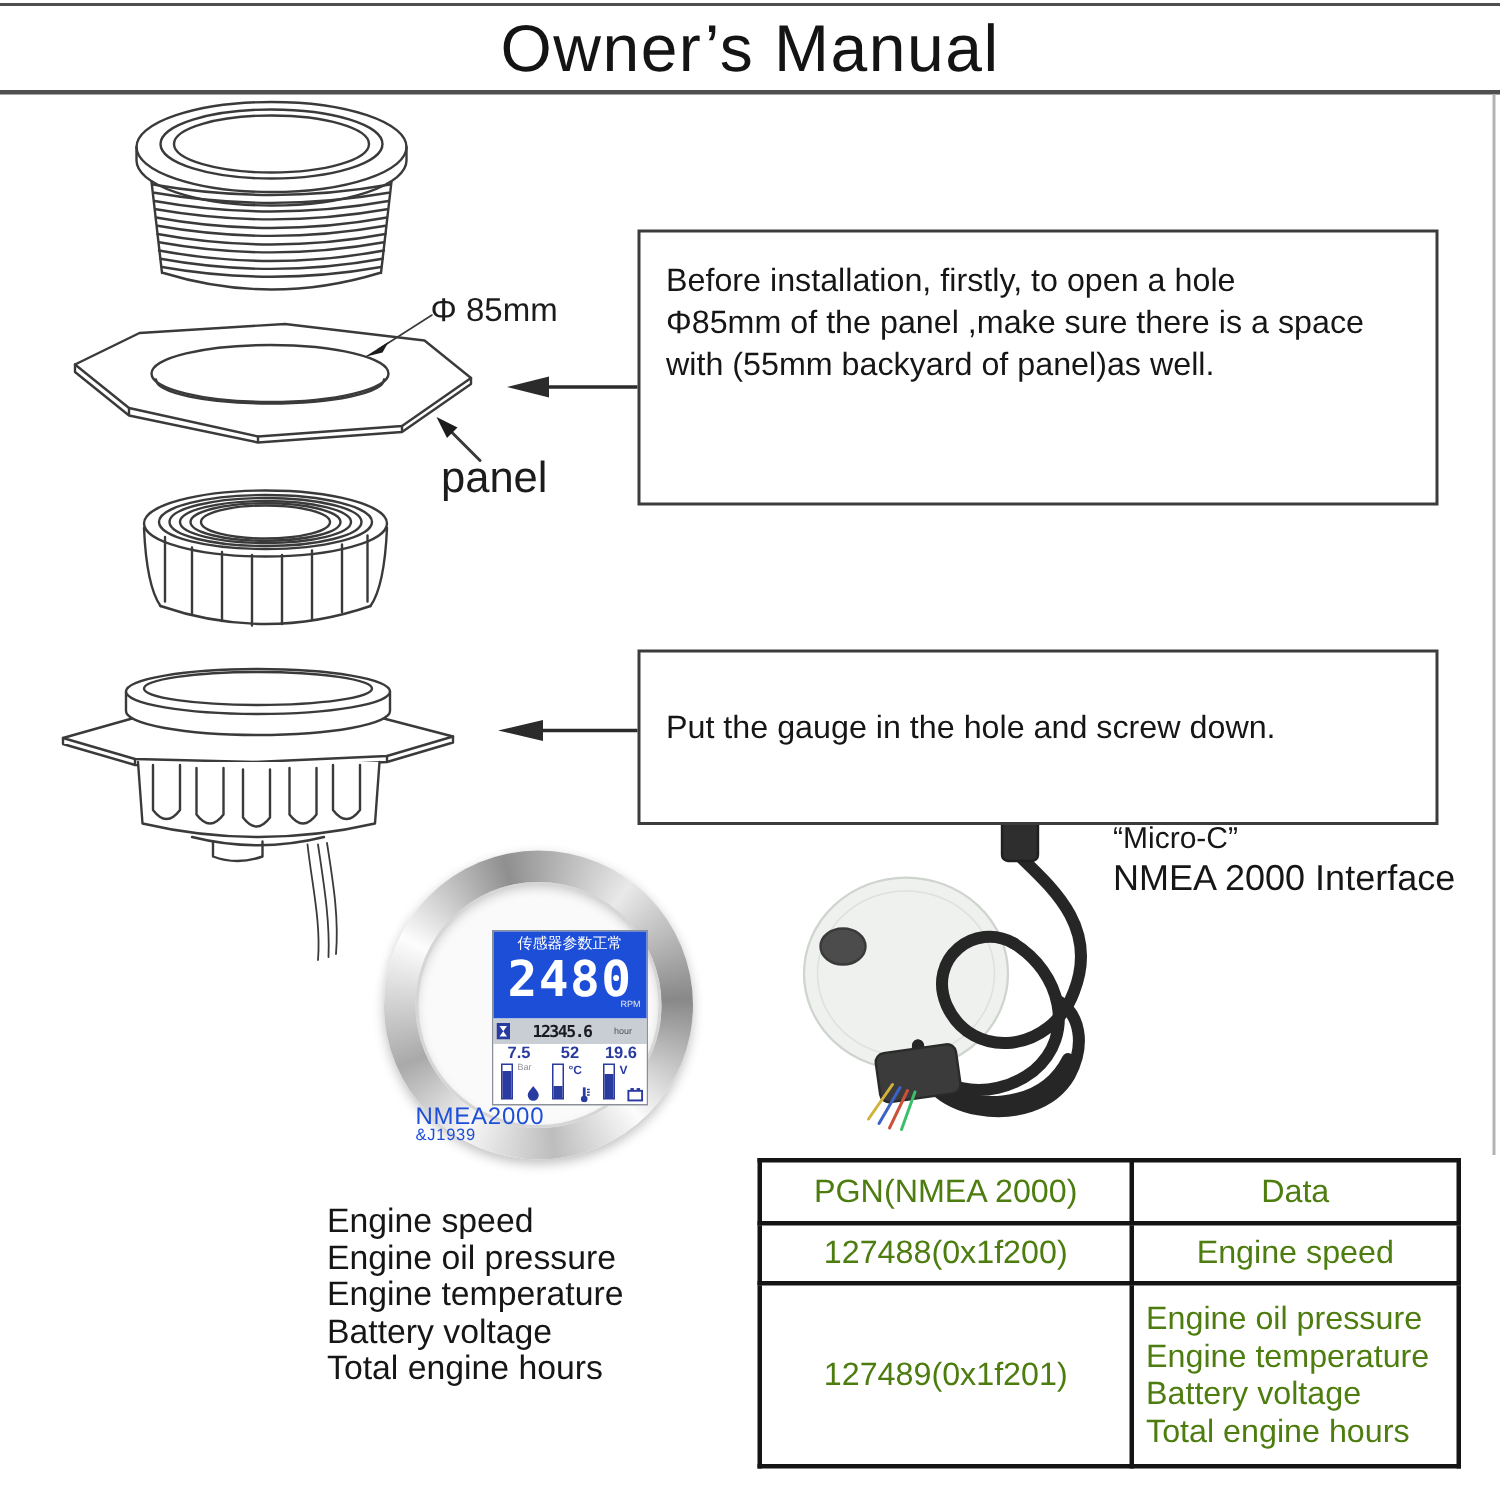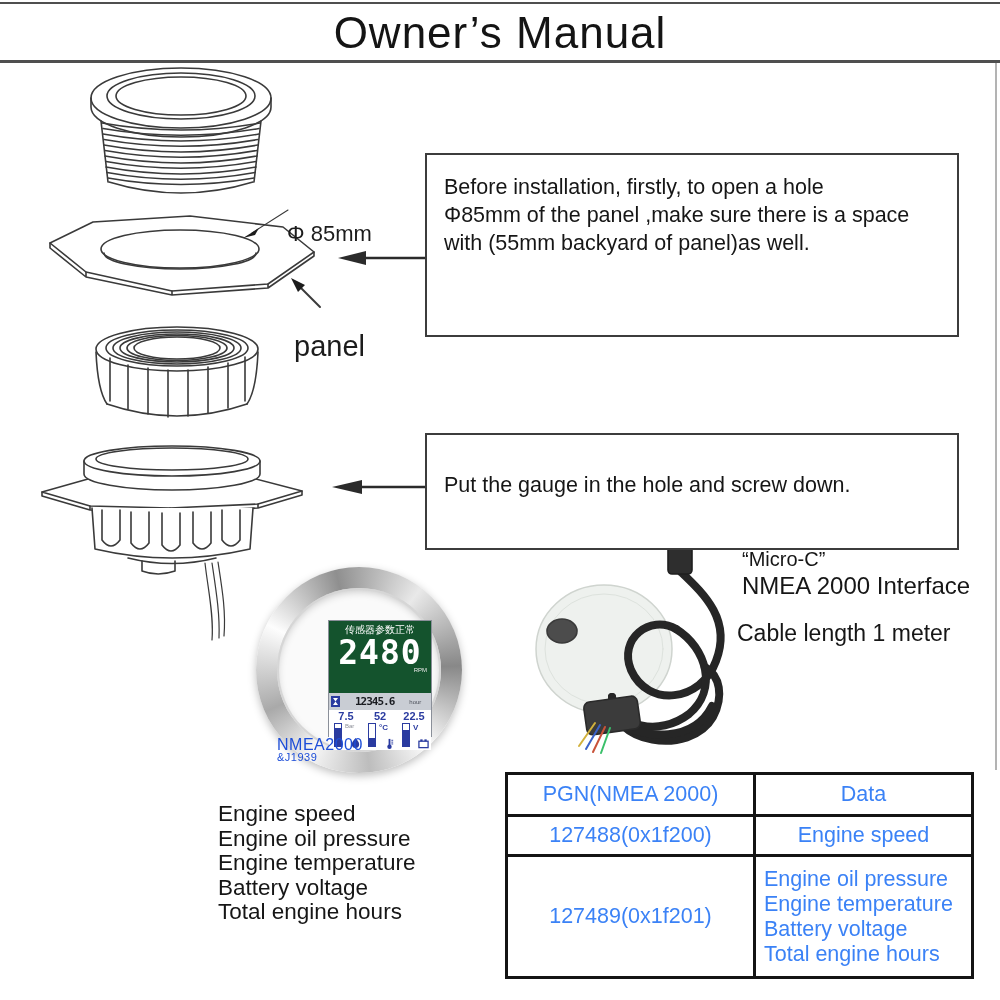--- a/index.html
+++ b/index.html
@@ -8,21 +8,21 @@
   
   .rule{position:absolute;left:0;width:1000px;background:#4f4f4f;}
   #page-title{position:absolute;top:8px;left:0;width:1000px;text-align:center;
               font-size:44px;letter-spacing:1px;color:#141414;}
   #right-edge{position:absolute;left:995px;top:63px;width:2px;height:707px;background:#b3b3b3;}
   
   #diagram-svg{position:absolute;left:0;top:0;}
   #diagram-svg path, #diagram-svg ellipse, #diagram-svg polygon, #diagram-svg line
       {vector-effect:non-scaling-stroke;}
   
-  .callout{position:absolute;color:#1c1c1c;white-space:nowrap;margin-top:27px;}
+  .callout{position:absolute;color:#1c1c1c;white-space:nowrap;}
   #hole-label{left:287px;top:194px;font-size:22px;}
   #panel-label{left:294px;top:303px;font-size:29px;}
   
   .note-box{position:absolute;left:425px;width:498px;border:2px solid #3c3c3c;background:#fff;
             padding:18px 15px 0 17px;font-size:21.5px;line-height:28px;color:#161616;}
   #note-box-1{top:153px;height:162px;}
   #note-box-2{top:433px;height:77px;padding-top:36px;}
   
   .iface-text{position:absolute;color:#161616;}
   #micro-c-label{left:742px;top:548px;font-size:20px;}
@@ -30,21 +30,21 @@
   #cable-label{left:737px;top:620px;font-size:23px;}
   
   #gauge-front{position:absolute;left:256px;top:567px;width:206px;height:206px;border-radius:50%;
       background:conic-gradient(from 210deg,#f7f7f7,#a9a9a9 10%,#fdfdfd 24%,#8f8f8f 38%,
                  #e9e9e9 52%,#888 66%,#fcfcfc 80%,#bdbdbd 90%,#f7f7f7);
       box-shadow:0 3px 8px rgba(0,0,0,.25);}
   #gauge-face{position:absolute;inset:21px;border-radius:50%;background:#fafafa;
       box-shadow:inset 0 0 0 2px #d6d6d6, inset 0 3px 8px rgba(0,0,0,.22);}
   #lcd{position:absolute;left:51px;top:32px;width:104px;height:117px;background:#fff;
       border:1px solid #8a8f99;box-sizing:border-box;}
-  #lcd-top{height:72px;background:#14532d;color:#fff;overflow:hidden;}
+  #lcd-top{height:58px;background:#1d4ed8;color:#fff;overflow:hidden;}
   #lcd-status{font-size:10px;line-height:13px;text-align:center;letter-spacing:0px;
       padding-top:2px;white-space:nowrap;}
   #lcd-rpm-value{font-family:"DejaVu Sans Mono",monospace;font-weight:bold;font-size:33px;
       line-height:33px;text-align:center;letter-spacing:1px;}
   #lcd-rpm-unit{font-size:6px;line-height:6px;text-align:right;padding-right:4px;margin-top:-2px;color:#e8e8e8;}
   #lcd-hours{height:17px;background:#c9cdd4;display:flex;align-items:center;gap:15px;padding:0 2px;box-sizing:border-box;}
   #lcd-hours-value{font-family:"DejaVu Sans Mono",monospace;font-weight:bold;font-size:11px;color:#191b20;letter-spacing:-1px;}
   #lcd-hours-unit{font-size:6px;color:#4c505a;}
   #lcd-bars{height:40px;background:#fff;display:flex;}
   .lcd-ch{flex:1;position:relative;}
@@ -57,21 +57,21 @@
   #gauge-proto{position:absolute;left:0;top:150px;width:100%;
       font-weight:normal;color:#1d4ed8;font-size:16px;line-height:13px;letter-spacing:.5px;}
   #gauge-proto .p2{font-size:11px;}
   
   #features{position:absolute;left:218px;top:802px;}
   #features-heading{font-size:37px;color:#181818;margin-bottom:6px;}
   .feature-item{font-size:22.5px;line-height:24.5px;color:#161616;white-space:nowrap;}
   
   #pgn-table{position:absolute;left:505px;top:772px;border-collapse:collapse;table-layout:fixed;}
   #pgn-table td,#pgn-table th{border:3px solid #141414;font-weight:normal;font-size:21.5px;
-      color:#3b82f6;background:#fff;padding:0;}
+      color:#4d7c0f;background:#fff;padding:0;}
   .cell-center{text-align:center;vertical-align:middle;}
   .cell-lines{text-align:left;vertical-align:middle;padding-left:8px !important;line-height:25px;}
   .col-pgn{width:245px;} .col-data{width:215px;}
   .row-head{height:42px;} .row-1{height:40px;} .row-2{height:122px;}
 </style>
 </head>
 <body>
 
 <div id="page">
 
@@ -184,21 +184,20 @@
     <div>Before installation, firstly, to open a hole</div>
     <div>Φ85mm of the panel ,make sure there is a space</div>
     <div>with (55mm backyard of panel)as well.</div>
   </div>
   <div class="note-box" id="note-box-2">
     <div>Put the gauge in the hole and screw down.</div>
   </div>
 
   <div class="iface-text" id="micro-c-label">“Micro-C”</div>
   <div class="iface-text" id="nmea-if-label">NMEA 2000 Interface</div>
-  <div class="iface-text" id="cable-label">Cable length 1 meter</div>
 
   <div id="gauge-front">
     <div id="gauge-face">
       <div id="lcd">
         <div id="lcd-top">
           <div id="lcd-status">传感器参数正常</div>
           <div id="lcd-rpm-value">2480</div>
           <div id="lcd-rpm-unit">RPM</div>
         </div>
         <div id="lcd-hours">
@@ -226,21 +225,21 @@
               <div class="ch-fill" style="height: 38%;"></div>
             </div>
             <div class="ch-unit">°C</div>
             <svg class="ch-icon" viewBox="0 0 12 12">
               <rect x="5" y="1" width="2" height="7" fill="#2a3ba0"></rect>
               <circle cx="6" cy="9.5" r="2.4" fill="#2a3ba0"></circle>
               <path d="M8,2.5 h2 M8,4.5 h2 M8,6.5 h2" stroke="#2a3ba0" stroke-width="1"></path>
             </svg>
           </div>
           <div class="lcd-ch">
-            <div class="ch-value">22.5</div>
+            <div class="ch-value">19.6</div>
             <div class="ch-bar">
               <div class="ch-fill" style="height: 72%;"></div>
             </div>
             <div class="ch-unit">V</div>
             <svg class="ch-icon" viewBox="0 0 12 12">
               <rect x="1" y="3.5" width="10" height="7" fill="none" stroke="#2a3ba0" stroke-width="1.4"></rect>
               <rect x="2.5" y="1.5" width="2.5" height="2" fill="#2a3ba0"></rect>
               <rect x="7" y="1.5" width="2.5" height="2" fill="#2a3ba0"></rect>
             </svg>
           </div>

